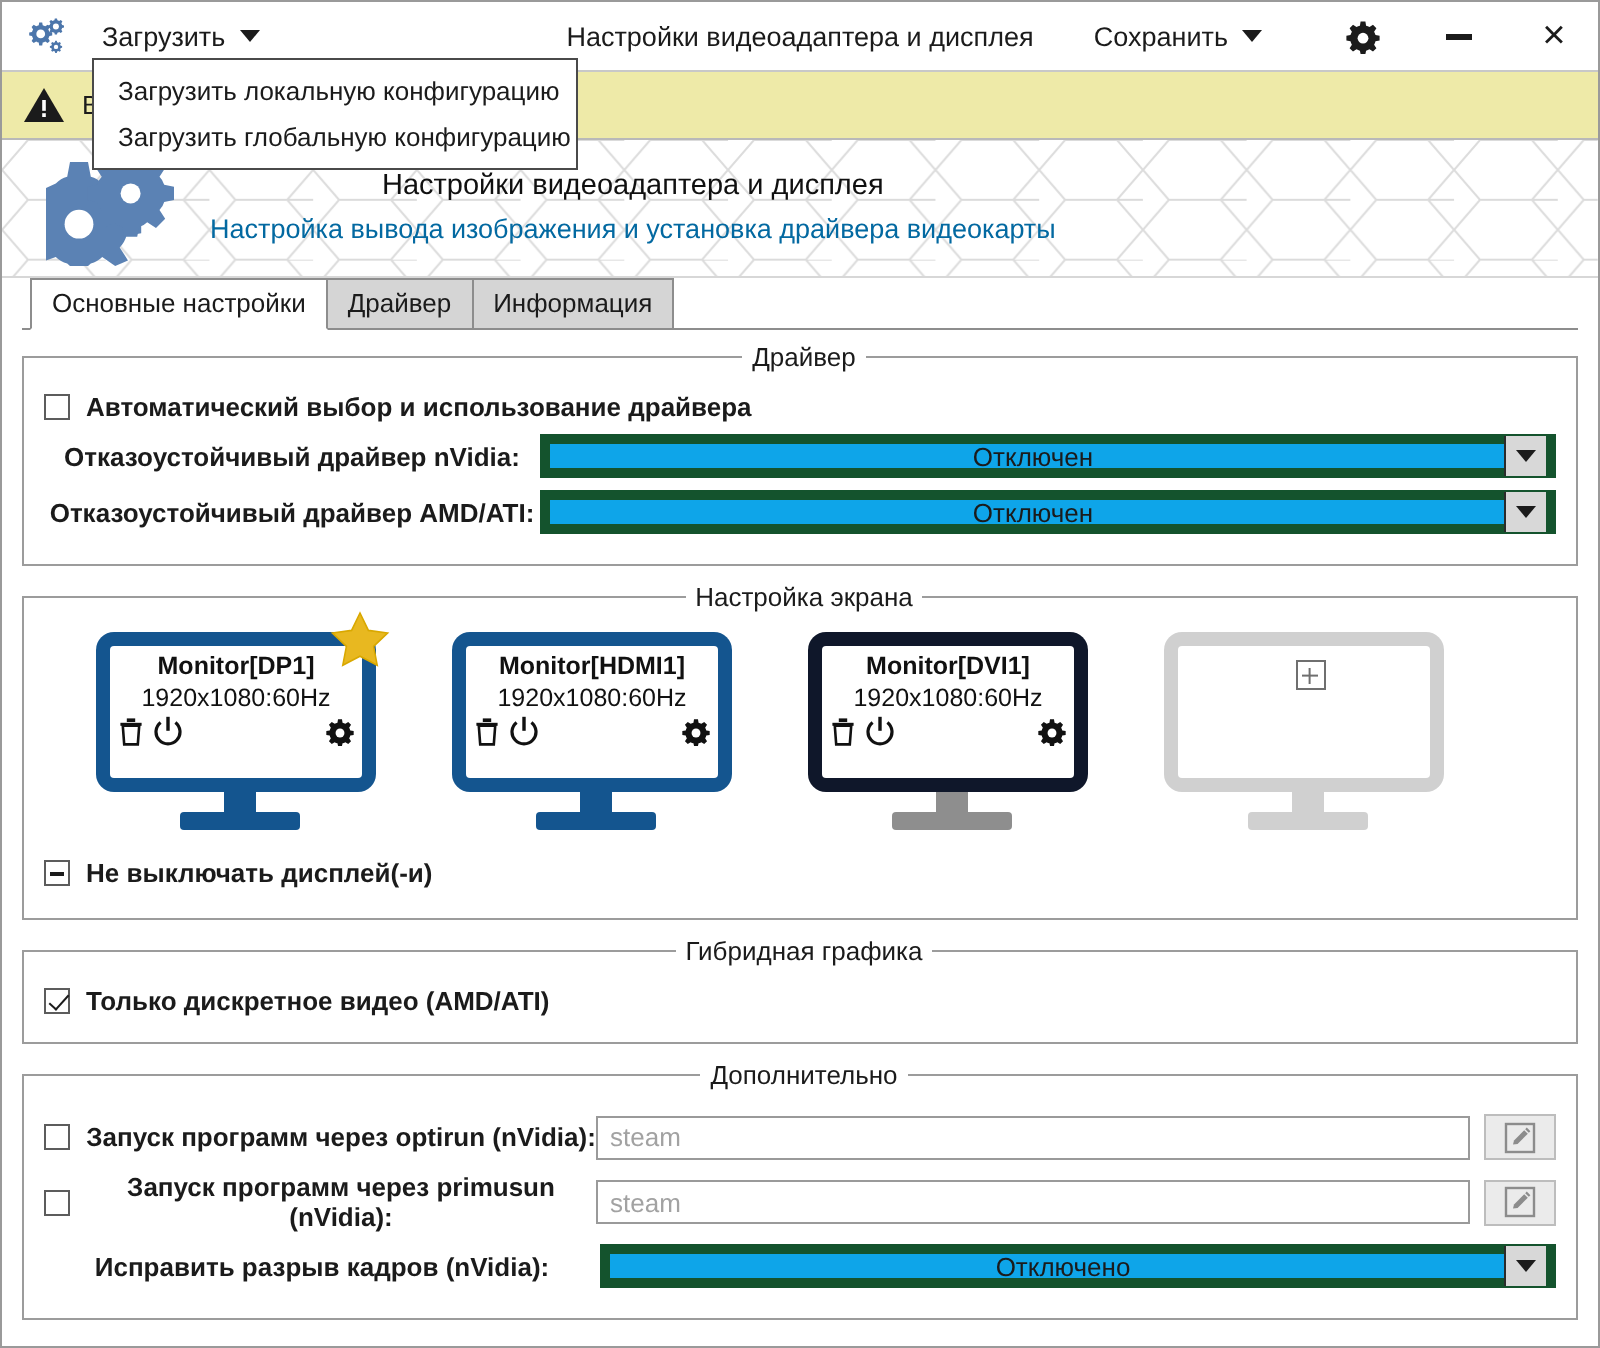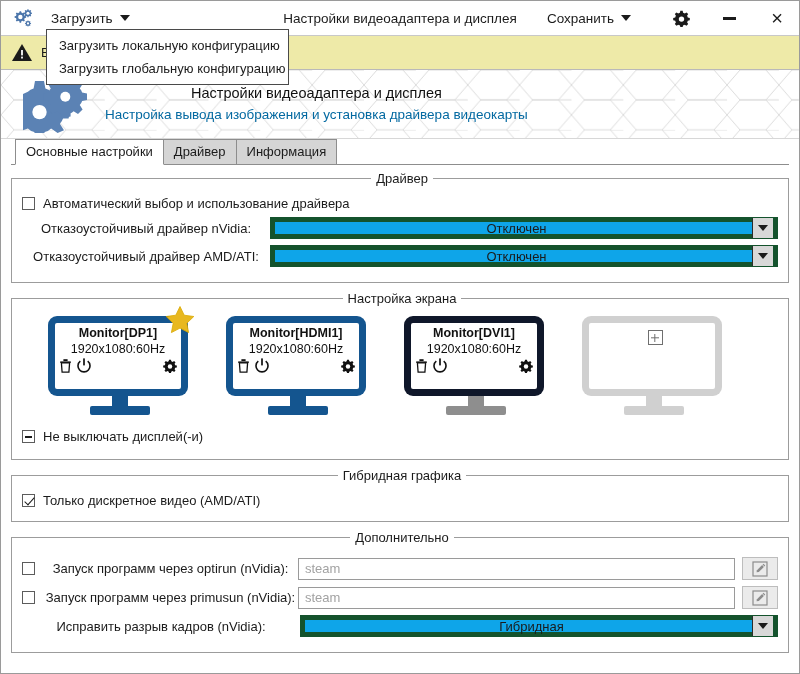--- a/index.html
+++ b/index.html
@@ -150,21 +150,21 @@
     padding: 6px 10px 9px 10px;
     min-width: 0;
   }
   fieldset.group > legend {
     font-size: 13px; color: #1b1b1b;
     padding: 0 5px; margin-left: 2px;
   }
 
   .row { display: flex; align-items: center; margin: 6px 0; }
   .row.tight { margin: 4px 0; }
-  .lbl { font-size: 13px; color: #1b1b1b; }
+  .lbl { font-size: 13px; color: #1b1b1b; font-weight: bold; }
 
   
   .cb {
     width: 13px; height: 13px;
     border: 1px solid #5c5c5c;
     background: #ffffff;
     display: inline-flex; align-items: center; justify-content: center;
     margin-right: 8px; flex: none;
     position: relative;
     cursor: default;
@@ -557,21 +557,21 @@
             <rect x="1" y="1" width="14" height="14" fill="none" stroke="#8c8c8c" stroke-width="1.2"></rect>
             <path d="M4.5 11.2 L5 9.2 L10.1 4.1 L11.9 5.9 L6.8 11 Z" fill="#8c8c8c"></path>
             <path d="M10.6 3.6 L11.4 2.8 L13.2 4.6 L12.4 5.4 Z" fill="#8c8c8c"></path>
           </svg>
         </span>
       </div>
 
       <div class="row">
         <span class="lbl" style="width:278px">Исправить разрыв кадров (nVidia):</span>
         <div class="combo">
-          <span class="combo-val">Гибридная</span>
+          <span class="combo-val">Отключено</span>
           <span class="combo-arrow">
               <i></i>
             </span>
         </div>
       </div>
     </fieldset>
 
   </div>
 </div>
 

